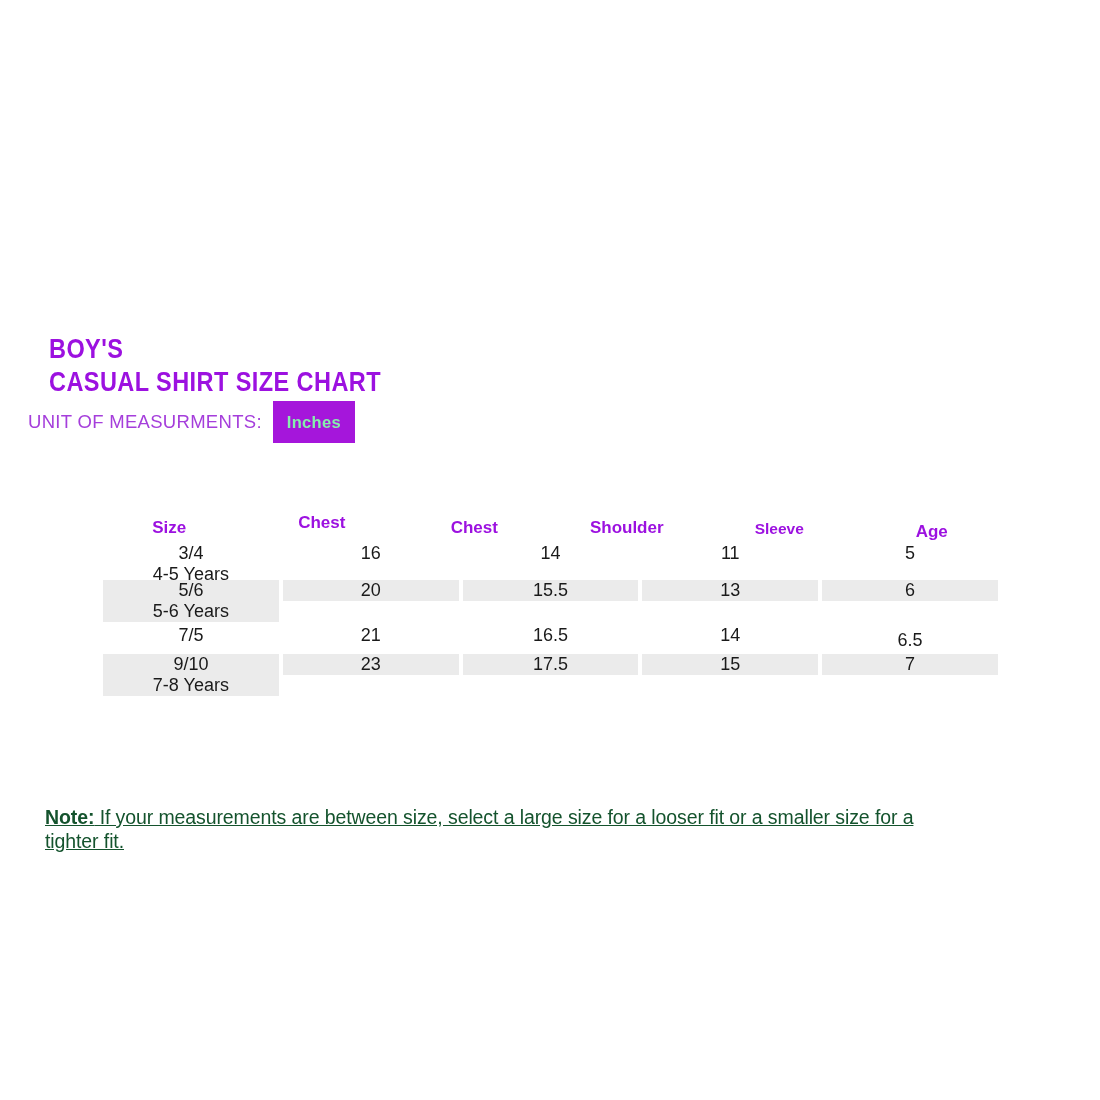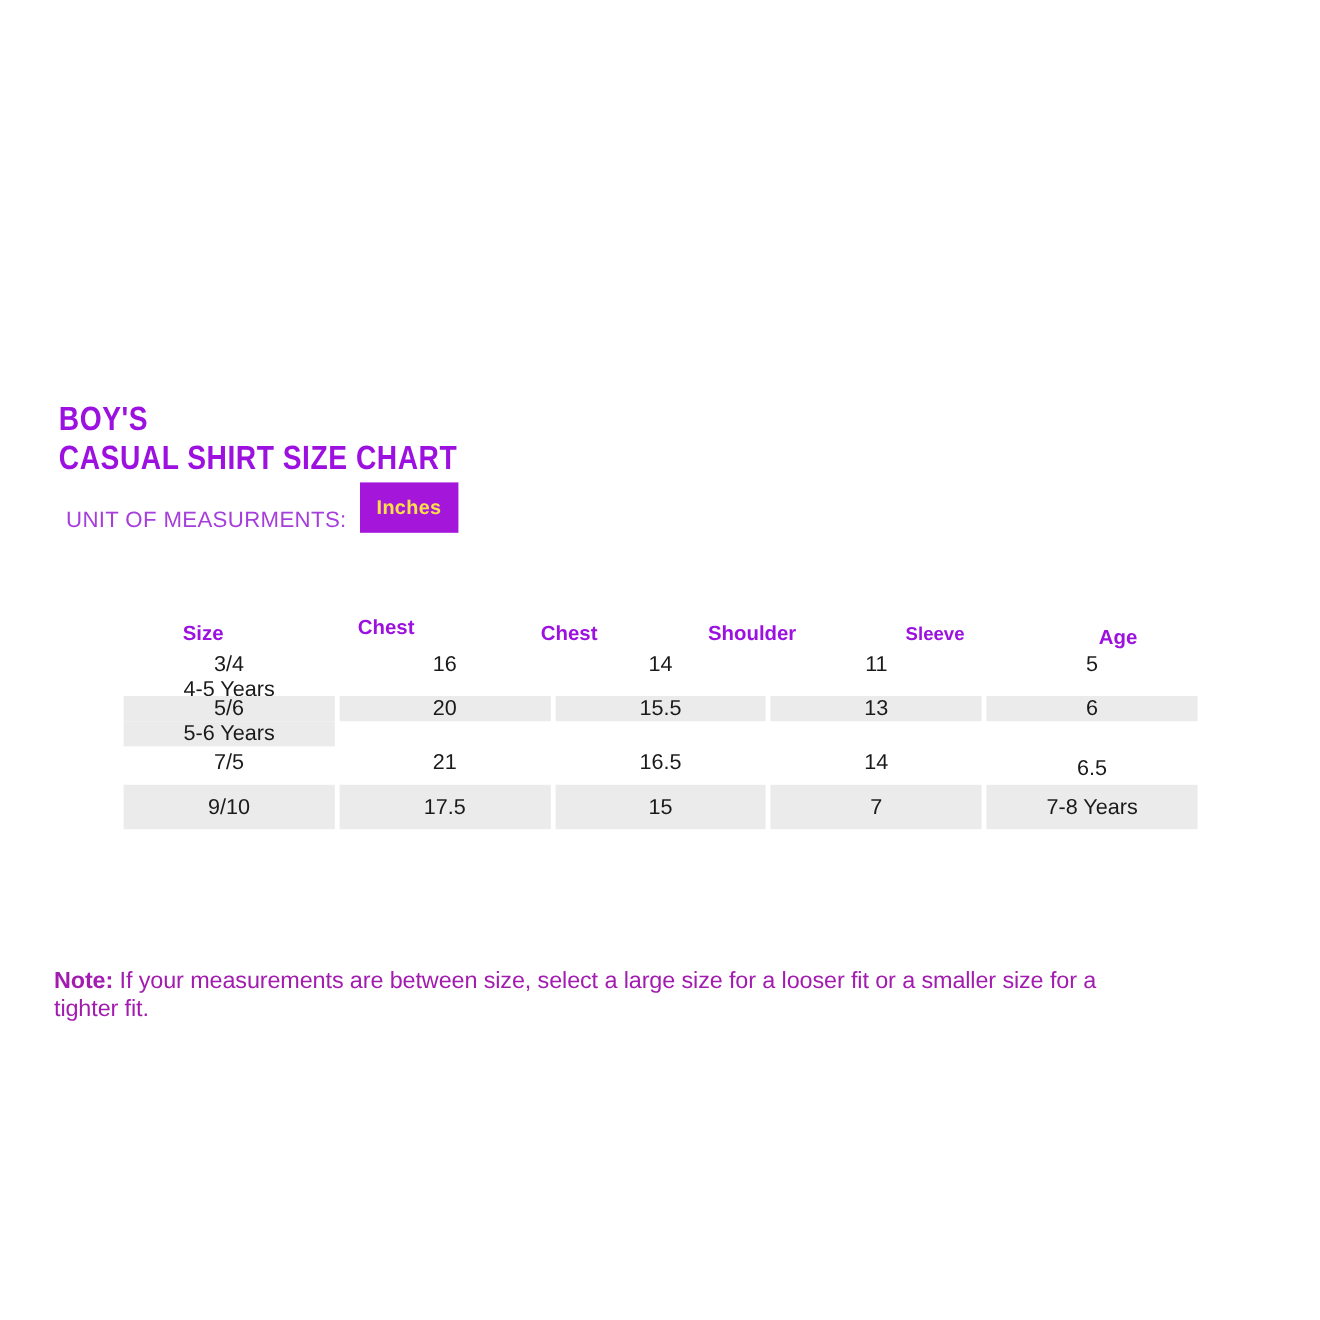--- a/index.html
+++ b/index.html
@@ -28,38 +28,38 @@
     font-weight: 800;
     letter-spacing: 0.5px;
     line-height: 33px;
     color: #9C11E0;
     white-space: nowrap;
   }
 
   
   .unit-row {
     position: absolute;
-    left: 55px;
+    left: 28px;
     top: 400px;
     height: 44px;
     display: flex;
-    align-items: flex-end;
+    align-items: center;
   }
   .unit-label {
     font-size: 18.5px;
     font-weight: 500;
     letter-spacing: 0.3px;
     color: #A53EDB;
   }
   .unit-button {
     margin-left: 11px;
     width: 82px;
     height: 42px;
     background: #A516DB;
-    color: #fde047;
+    color: #86efac;
     border: none;
     font-family: "Liberation Sans", sans-serif;
     font-size: 16.5px;
     font-weight: 700;
     letter-spacing: 0.3px;
     display: flex;
     align-items: center;
     justify-content: center;
     cursor: pointer;
   }
@@ -109,22 +109,23 @@
   .trow:nth-child(4) .td:nth-child(5) { top: 5px; }  
 
   
   .note {
     position: absolute;
     left: 45px;
     top: 806px;
     width: 905px;
     font-size: 19.5px;
     line-height: 23.5px;
-    color: #a21caf;
+    color: #14532d;
     letter-spacing: -0.1px;
+    text-decoration: underline;
   }
   .note b { font-weight: 700; }
 </style>
 </head>
 <body>
 
 <div class="sheet">
 
   <div class="title-block">
     <div class="title-line">BOY'S</div>
@@ -167,20 +168,21 @@
     <div class="trow">
       <div class="td">7/5</div>
       <div class="td">21</div>
       <div class="td">16.5</div>
       <div class="td">14</div>
       <div class="td">6.5</div>
     </div>
 
     <div class="trow">
       <div class="td">9/10</div>
+      <div class="td">23</div>
       <div class="td">17.5</div>
       <div class="td">15</div>
       <div class="td">7</div>
       <div class="td">7-8 Years</div>
     </div>
   </div>
 
   <p class="note"><b>Note:</b><span> If your measurements are between size, select a large size for a looser fit or a smaller size for a tighter fit.</span></p>
 
 </div>

